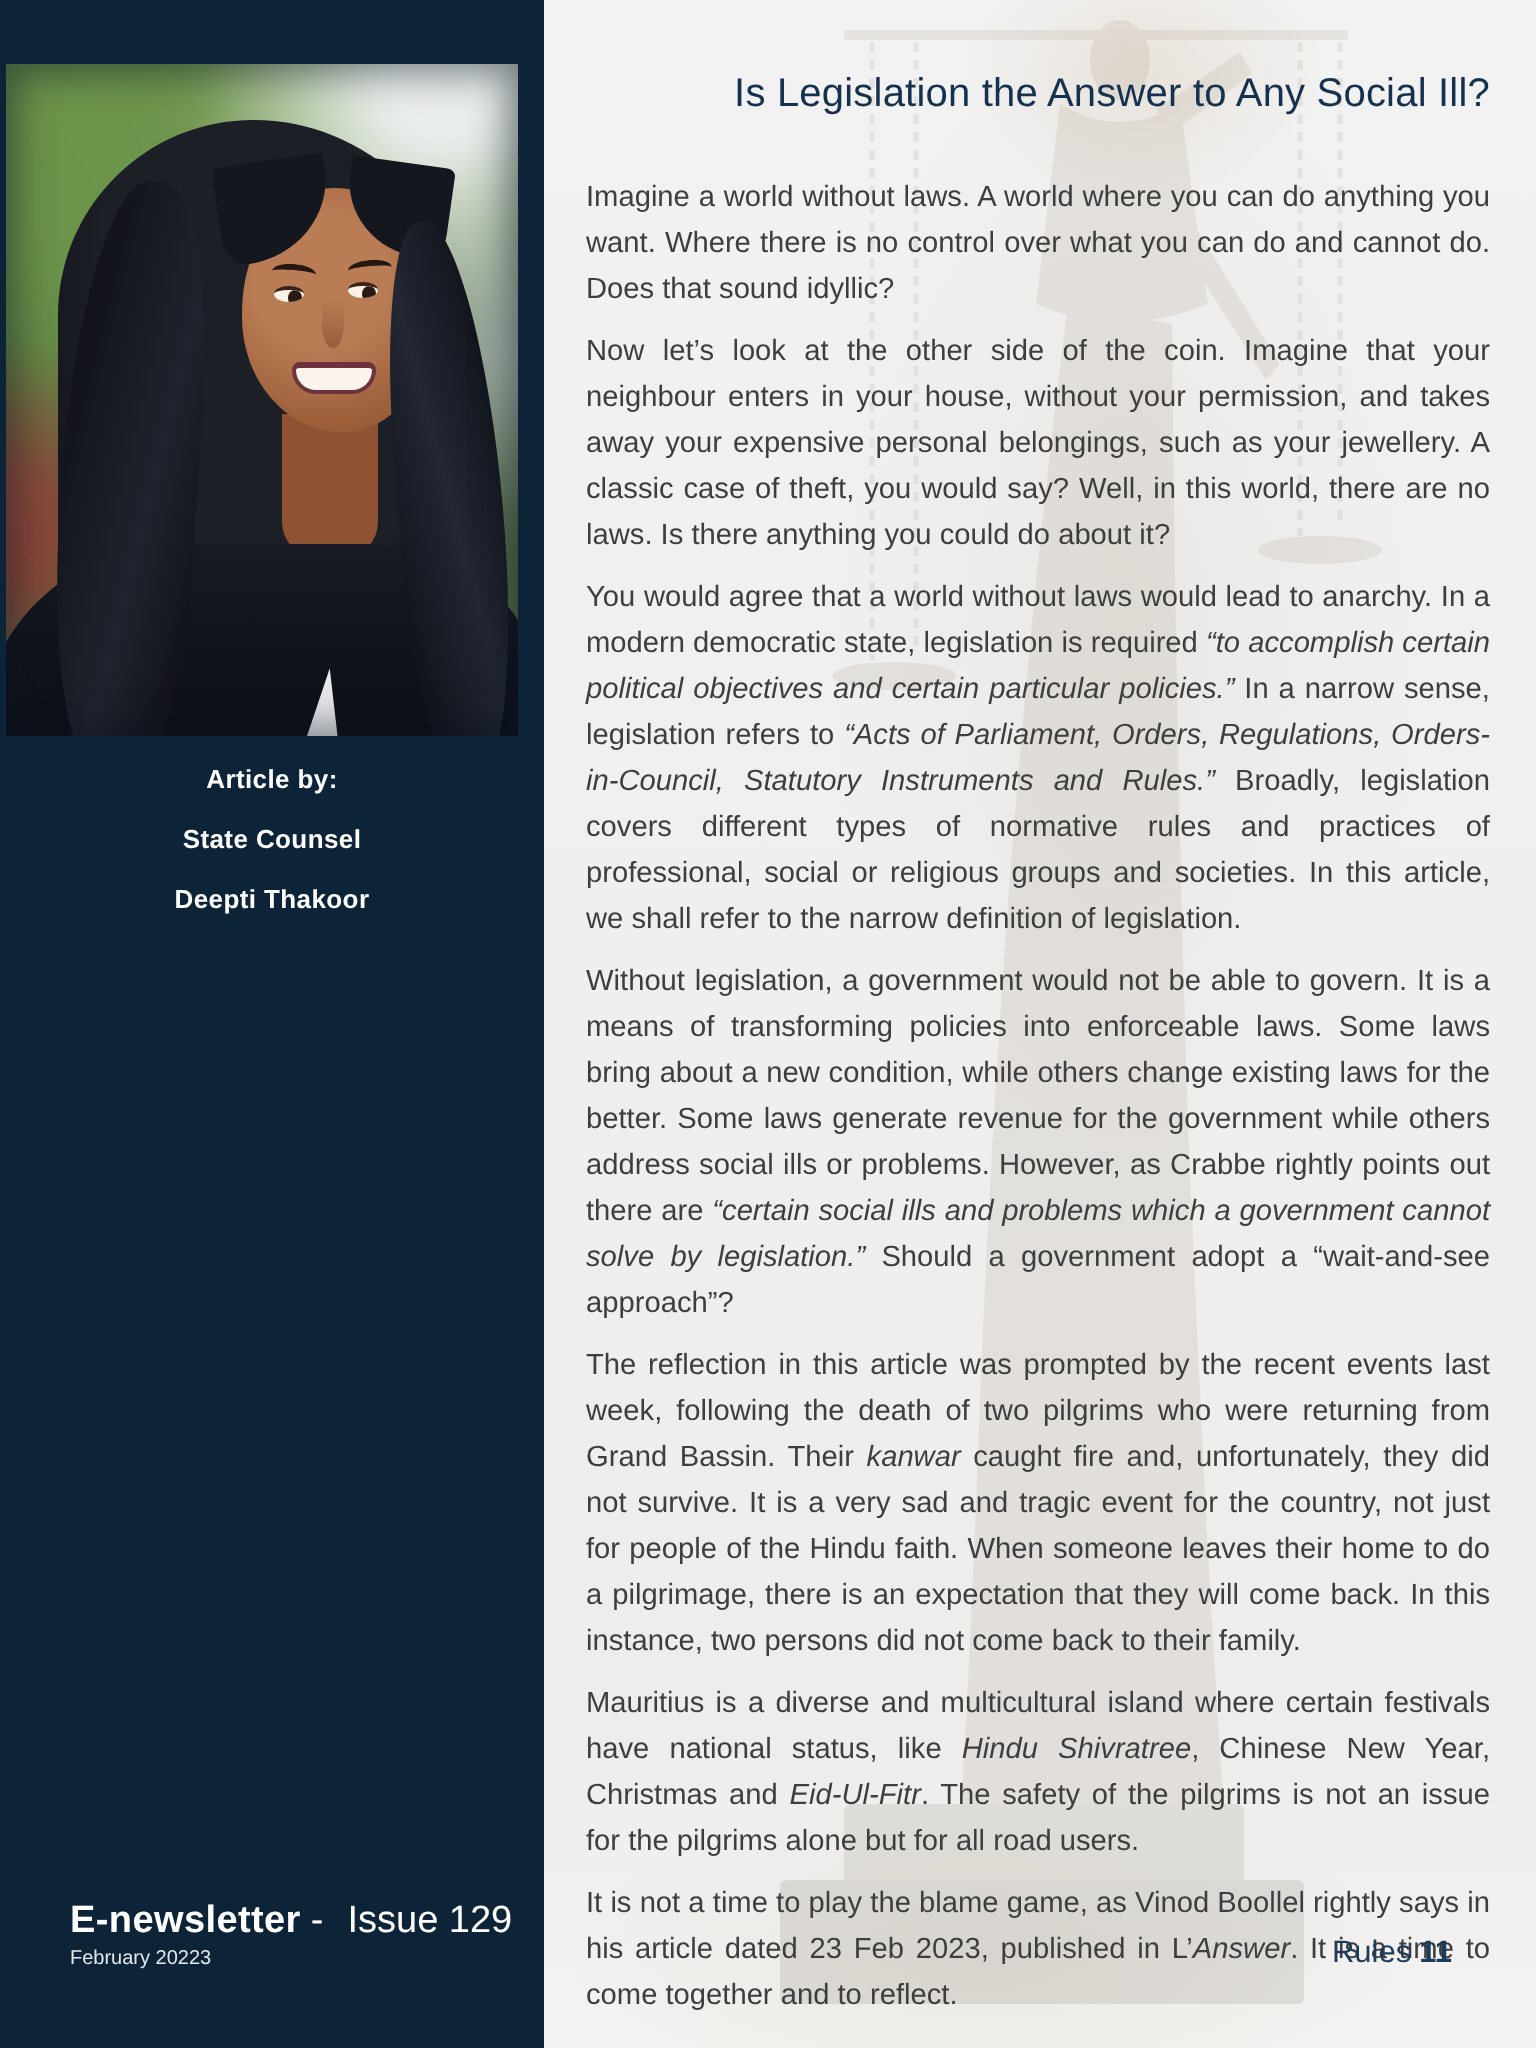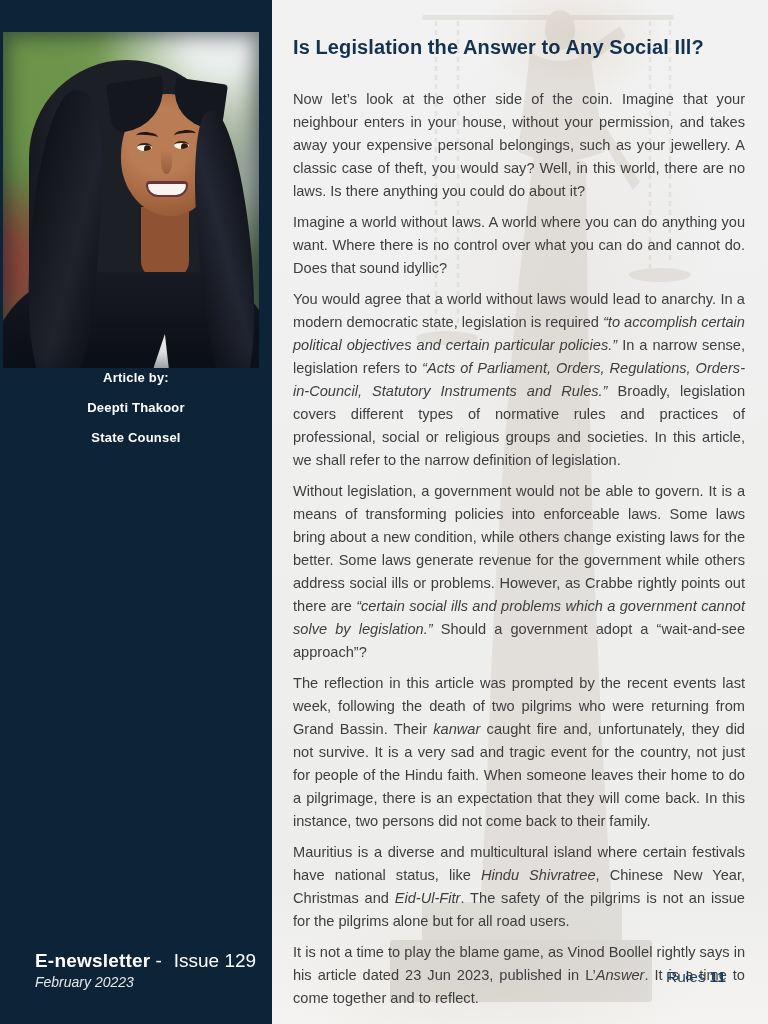--- a/index.html
+++ b/index.html
@@ -70,47 +70,47 @@
               border:2px solid #6c333e; border-top-width:3px; border-radius:6px 6px 18px 18px; }
   .ph-lock-left  { left:28px; top:58px; width:68px; height:300px; z-index:7;
                    background:linear-gradient(100deg,#0d0e13,#20232d 60%,#0d0e13);
                    border-radius:50% 40% 35% 45%; transform:rotate(4deg); }
   .ph-lock-right { left:196px; top:78px; width:52px; height:280px; z-index:7;
                    background:linear-gradient(80deg,#0d0e13,#232734 50%,#0d0e13);
                    border-radius:45% 55% 50% 40%; transform:rotate(-5deg); }
   .ph-vignette { inset:0; z-index:9; box-shadow:inset 0 0 18px 6px rgba(8,20,34,.45); }
 
   .byline {
-    position:absolute; left:0; top:370px; width:100%;
+    position:absolute; left:0; top:382px; width:100%;
     text-align:center; color:#ffffff; font-weight:bold; font-size:13px; letter-spacing:.2px;
   }
   .byline div { margin-bottom:15px; }
 
   .issue-block { position:absolute; left:35px; top:950px; color:#ffffff; }
   .issue-line  { font-size:19px; white-space:nowrap; }
   .nl-name  { font-weight:bold; letter-spacing:.2px; }
   .nl-sep   { margin:0 5px 0 5px; }
   .nl-issue { margin-left:7px; }
-  .issue-date { font-size:14px; color:#e4e8ea; margin-top:2px;font-style:italic; }
+  .issue-date { font-size:10px; color:#e4e8ea; margin-top:2px; }
 
   
   .content {
     position:absolute; left:272px; top:0; width:496px; height:1024px;
     background:
       radial-gradient(ellipse 130px 90px at 300px 35px,  rgba(186,148,102,.16), rgba(186,148,102,0) 70%),
       radial-gradient(ellipse 220px 420px at 290px 300px, rgba(160,140,110,.08), rgba(160,140,110,0) 70%),
       radial-gradient(ellipse 300px 120px at 220px 980px, rgba(170,150,120,.10), rgba(170,150,120,0) 70%),
       linear-gradient(#f2f2f2 0%, #ededec 85%, #f4f3f1 100%);
   }
   .wm { position:absolute; left:0; top:0; width:496px; height:1024px; opacity:.12; }
 
   .content-inner { position:relative; padding:36px 23px 0 21px; z-index:2; }
   h1.article-title {
-    margin:0 0 29px 0; text-align:left;
-    font-size:20px; font-weight:bold; color:#14324f; letter-spacing:.1px;
+    margin:0 0 29px 0; text-align:right;
+    font-size:20px; font-weight:normal; color:#14324f; letter-spacing:.1px;
   }
   .article-body p {
     margin:0 0 8px 0;
     font-size:14.6px; line-height:23px; color:#3e3e3e;
     text-align:justify;
   }
   .article-body em { font-style:italic; }
 
   .pagefoot {
     position:absolute; right:42px; top:968px; z-index:3;
@@ -139,22 +139,22 @@
         <div class="ph-nose"></div>
         <div class="ph-smile"></div>
       </div>
       <div class="ph-lock-left"></div>
       <div class="ph-lock-right"></div>
       <div class="ph-vignette"></div>
     </div>
 
     <div class="byline">
       <div>Article by:</div>
+      <div>State Counsel</div>
       <div>Deepti Thakoor</div>
-      <div>State Counsel</div>
     </div>
 
     <div class="issue-block">
       <div class="issue-line">
         <span class="nl-name">E-newsletter</span><span class="nl-sep">-</span><span class="nl-issue">Issue 129</span>
       </div>
       <div class="issue-date">February 20223</div>
     </div>
 
   </aside>
@@ -180,27 +180,27 @@
       </g>
       <g fill="#8e7c64">
         <ellipse cx="175" cy="338" rx="31" ry="7"></ellipse>
         <ellipse cx="388" cy="275" rx="31" ry="7"></ellipse>
       </g>
     </svg>
 
     <div class="content-inner">
       <h1 class="article-title">Is Legislation the Answer to Any Social Ill?</h1>
       <div class="article-body">
+          <p><span>Imagine a world without laws. A world where you can do anything you want. Where there is no control over what you can do and cannot do. Does that sound idyllic?</span></p>
           <p><span>Now let’s look at the other side of the coin. Imagine that your neighbour enters in your house, without your permission, and takes away your expensive personal belongings, such as your jewellery. A classic case of theft, you would say? Well, in this world, there are no laws. Is there anything you could do about it?</span></p>
-          <p><span>Imagine a world without laws. A world where you can do anything you want. Where there is no control over what you can do and cannot do. Does that sound idyllic?</span></p>
           <p><span>You would agree that a world without laws would lead to anarchy. In a modern democratic state, legislation is required </span><em>“to accomplish certain political objectives and certain particular policies.”</em><span> In a narrow sense, legislation refers to </span><em>“Acts of Parliament, Orders, Regulations, Orders-in-Council, Statutory Instruments and Rules.”</em><span> Broadly, legislation covers different types of normative rules and practices of professional, social or religious groups and societies. In this article, we shall refer to the narrow definition of legislation.</span></p>
           <p><span>Without legislation, a government would not be able to govern. It is a means of transforming policies into enforceable laws. Some laws bring about a new condition, while others change existing laws for the better. Some laws generate revenue for the government while others address social ills or problems. However, as Crabbe rightly points out there are </span><em>“certain social ills and problems which a government cannot solve by legislation.”</em><span> Should a government adopt a “wait-and-see approach”?</span></p>
           <p><span>The reflection in this article was prompted by the recent events last week, following the death of two pilgrims who were returning from Grand Bassin. Their </span><em>kanwar</em><span> caught fire and, unfortunately, they did not survive. It is a very sad and tragic event for the country, not just for people of the Hindu faith. When someone leaves their home to do a pilgrimage, there is an expectation that they will come back. In this instance, two persons did not come back to their family.</span></p>
           <p><span>Mauritius is a diverse and multicultural island where certain festivals have national status, like </span><em>Hindu Shivratree</em><span>, Chinese New Year, Christmas and </span><em>Eid-Ul-Fitr</em><span>. The safety of the pilgrims is not an issue for the pilgrims alone but for all road users.</span></p>
-          <p><span>It is not a time to play the blame game, as Vinod Boollel rightly says in his article dated 23 Jun 2023, published in L’</span><em>Answer</em><span>. It is a time to come together and to reflect.</span></p>
+          <p><span>It is not a time to play the blame game, as Vinod Boollel rightly says in his article dated 23 Feb 2023, published in L’</span><em>Answer</em><span>. It is a time to come together and to reflect.</span></p>
         </div>
     </div>
 
     <div class="pagefoot">
       <span>Rules</span><span class="pnum">11</span>
     </div>
 
   </main>
 
 </div>

